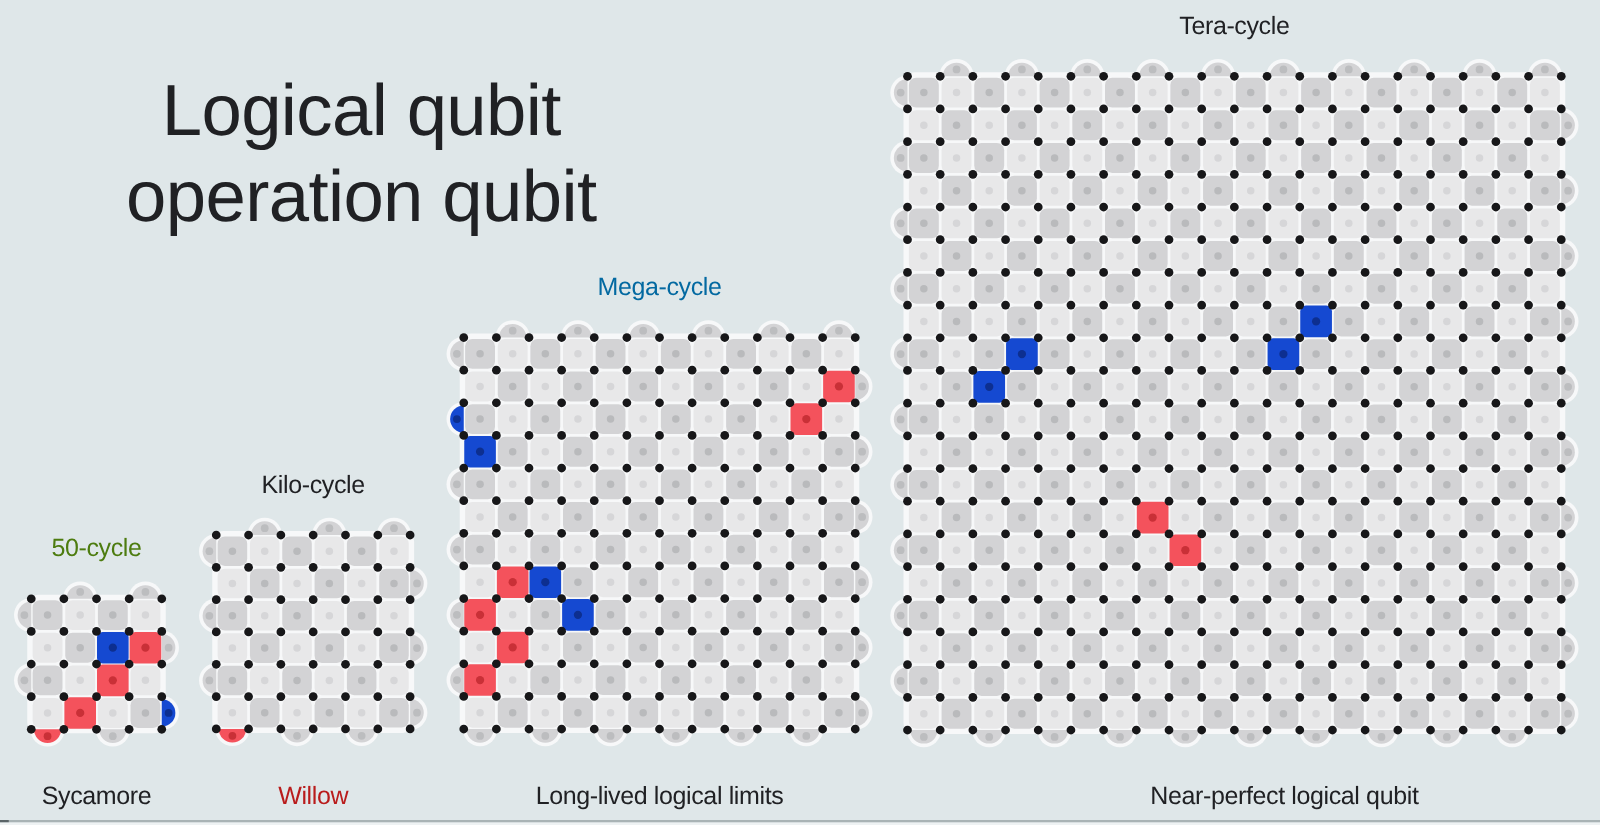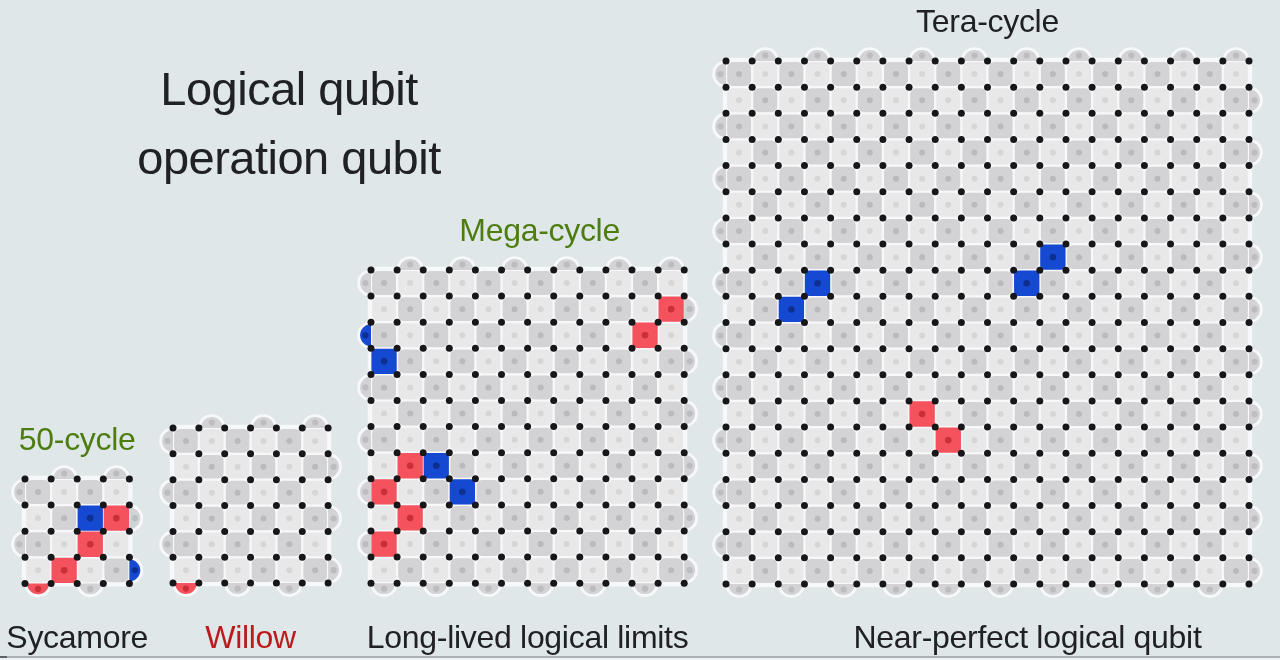--- a/index.html
+++ b/index.html
@@ -1,38 +1,39 @@
 <!DOCTYPE html>
 <html><head>
 <meta charset="utf-8">
 <style>
   html,body{margin:0;padding:0;}
   body{font-family:"Liberation Sans","DejaVu Sans",sans-serif;}
   .stage{position:relative;width:1280px;height:660px;overflow:hidden;}
   .title{position:absolute;left:64px;top:54px;width:450px;text-align:center;
-         font-size:47px;line-height:69px;font-weight:500;letter-spacing:-0.5px;}
-  .grid-label{position:absolute;white-space:nowrap;font-size:32px;line-height:34px;
+         font-size:58px;line-height:69px;font-weight:500;letter-spacing:-0.5px;}
+  .grid-label{position:absolute;white-space:nowrap;font-size:20px;line-height:34px;
               font-weight:400;transform:translateX(-50%);text-align:left;letter-spacing:-0.3px;}
   .progress-line{position:absolute;left:0;top:656px;width:100%;height:1.8px;}
   .progress-played{position:absolute;left:0;top:656px;width:7px;height:1.8px;}
   .progress-below{position:absolute;left:0;top:657.8px;width:100%;height:2.2px;}
   svg{position:absolute;}
 </style>
 </head>
 <body style="background: rgb(223, 231, 233);">
 
 <div class="stage" style="background: rgb(223, 231, 233);">
 
   <div class="title" style="color: rgb(32, 33, 36);">
     <div>Logical qubit</div>
     <div>operation qubit</div>
   </div>
 
   <div class="grid-label label-top" style="color: #4d7c0f; left: 77.2px; top: 422px;">50-cycle</div>
-  <div class="grid-label label-top" style="color: #4d7c0f; left: 527.6px; top: 213px; margin-left: 12px;">Mega-cycle</div>
+  <div class="grid-label label-top" style="color: rgb(32, 33, 36); left: 250.55px; top: 371px;">Kilo-cycle</div>
+  <div class="grid-label label-top" style="color: #0369a1; left: 527.6px; top: 213px;">Mega-cycle</div>
   <div class="grid-label label-top" style="color: rgb(32, 33, 36); left: 987.5px; top: 4px;">Tera-cycle</div>
 
   <div class="grid-label label-bottom" style="color: rgb(32, 33, 36); left: 77.2px; top: 620px;">Sycamore</div>
   <div class="grid-label label-bottom" style="color: #b91c1c; left: 250.55px; top: 620px;">Willow</div>
   <div class="grid-label label-bottom" style="color: rgb(32, 33, 36); left: 527.6px; top: 620px;">Long-lived logical limits</div>
   <div class="grid-label label-bottom" style="color: rgb(32, 33, 36); left: 987.5px; top: 620px; margin-left: 40px;">Near-perfect logical qubit</div>
 
   <div id="boards">
       <svg width="148.4" height="148.4" style="left: 3px; top: 457px;">
         <rect x="18.8" y="18.8" width="110.80000000000001" height="110.80000000000001" rx="9" fill="#f7f8f9"></rect>

